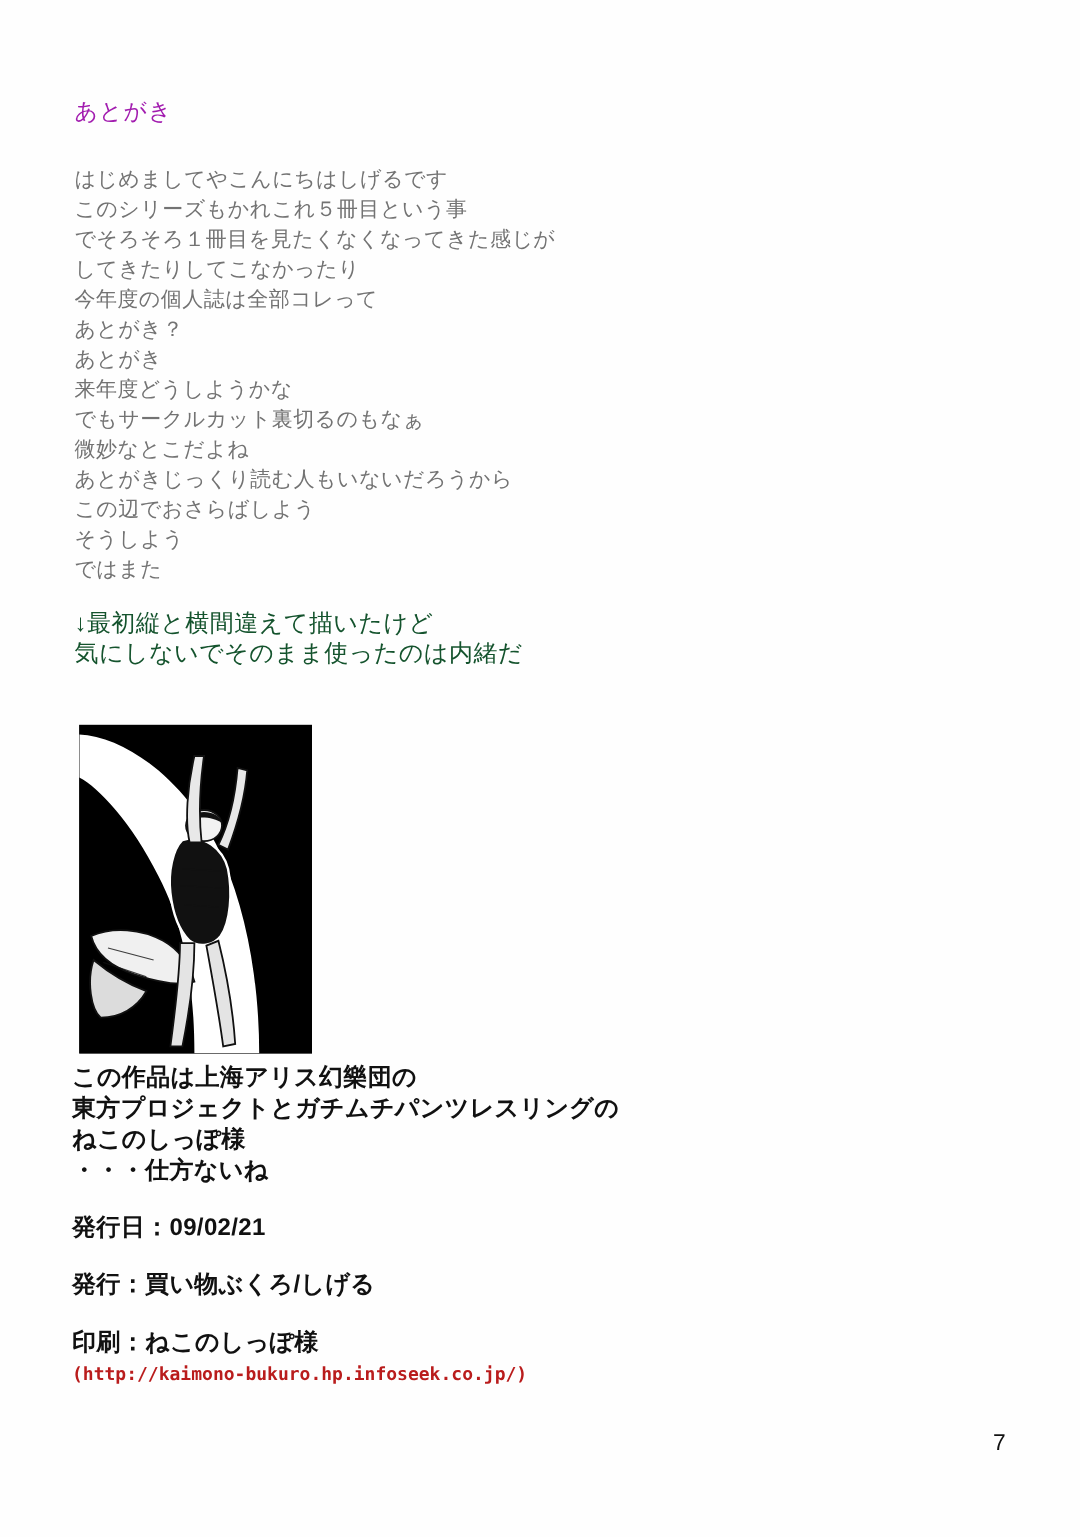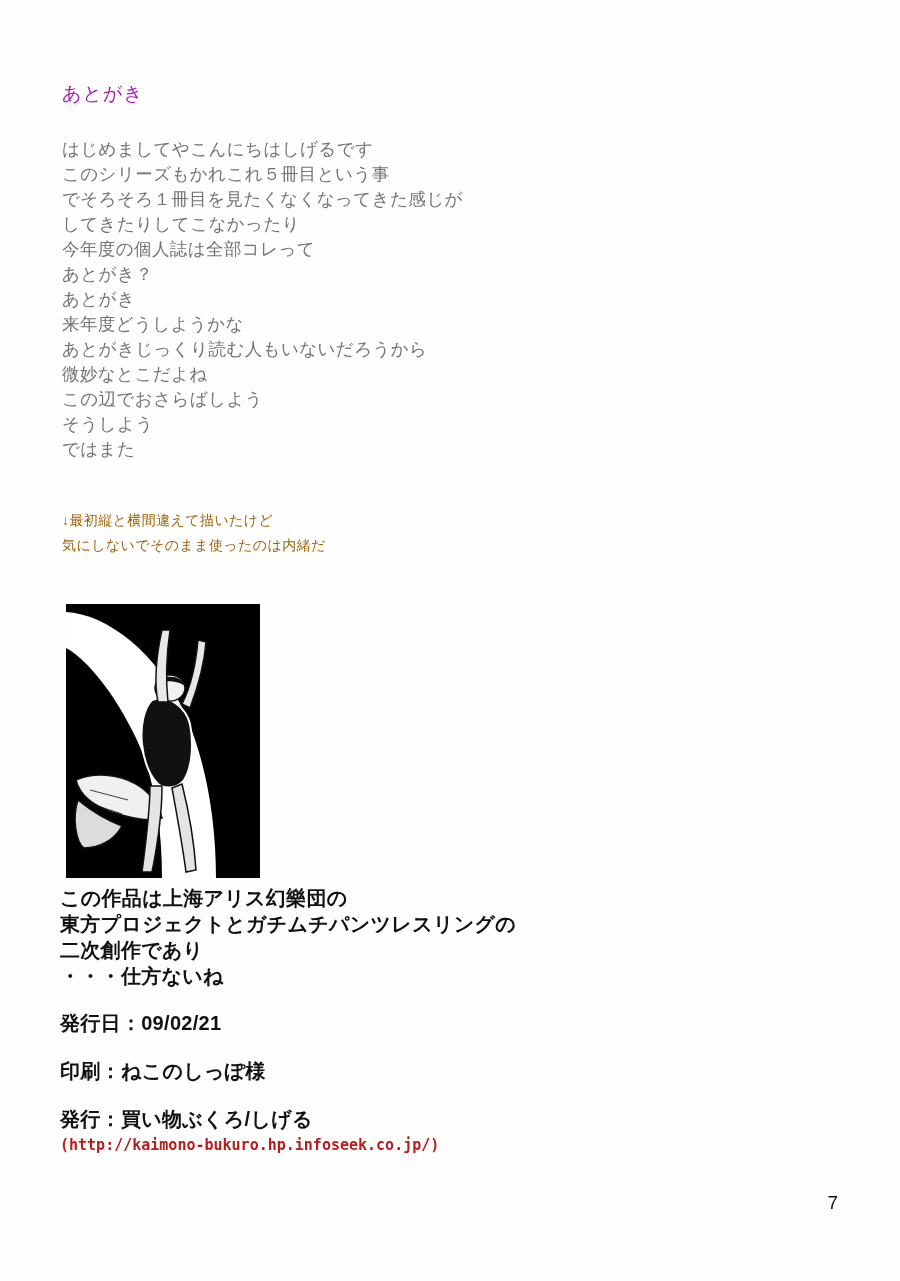--- a/index.html
+++ b/index.html
@@ -48,24 +48,24 @@
   }
 
   
   .note-block {
     position: absolute;
     left: 62px;
     top: 508px;
     width: 640px;
   }
   .note-line {
-    font-size: 14px;
+    font-size: 20px;
     line-height: 25px;
     letter-spacing: 0.4px;
-    color: #a16207;
+    color: #14532d;
     white-space: pre;
   }
 
   
   .illo {
     position: absolute;
     left: 66px;
     top: 604px;
     width: 194px;
     height: 274px;
@@ -125,22 +125,23 @@
 
   <div class="body-block">
     <div class="body-line">はじめましてやこんにちはしげるです</div>
     <div class="body-line">このシリーズもかれこれ５冊目という事</div>
     <div class="body-line">でそろそろ１冊目を見たくなくなってきた感じが</div>
     <div class="body-line">してきたりしてこなかったり</div>
     <div class="body-line">今年度の個人誌は全部コレって</div>
     <div class="body-line">あとがき？</div>
     <div class="body-line">あとがき</div>
     <div class="body-line">来年度どうしようかな</div>
+    <div class="body-line">でもサークルカット裏切るのもなぁ</div>
+    <div class="body-line">微妙なとこだよね</div>
     <div class="body-line">あとがきじっくり読む人もいないだろうから</div>
-    <div class="body-line">微妙なとこだよね</div>
     <div class="body-line">この辺でおさらばしよう</div>
     <div class="body-line">そうしよう</div>
     <div class="body-line">ではまた</div>
   </div>
 
   <div class="note-block">
     <div class="note-line">↓最初縦と横間違えて描いたけど</div>
     <div class="note-line">気にしないでそのまま使ったのは内緒だ</div>
   </div>
 
@@ -170,24 +171,24 @@
         <path d="M88 150 L 116 152" fill="none"></path>
         <path d="M24 186 L 62 196" fill="none"></path>
         <path d="M20 198 L 56 210" fill="none"></path>
       </g>
     </svg>
   </div>
 
   <div class="colophon">
     <div class="colophon-line">この作品は上海アリス幻樂団の</div>
     <div class="colophon-line">東方プロジェクトとガチムチパンツレスリングの</div>
-    <div class="colophon-line">二次創作であり</div>
+    <div class="colophon-line">ねこのしっぽ様</div>
     <div class="colophon-line">・・・仕方ないね</div>
 
     <div class="meta-line">発行日：09/02/21</div>
+    <div class="meta-line">発行：買い物ぶくろ/しげる</div>
     <div class="meta-line">印刷：ねこのしっぽ様</div>
-    <div class="meta-line">発行：買い物ぶくろ/しげる</div>
     <div class="url-line">(http://kaimono-bukuro.hp.infoseek.co.jp/)</div>
   </div>
 
   <div class="page-number">7</div>
 
 </div>
 
 </body></html>

